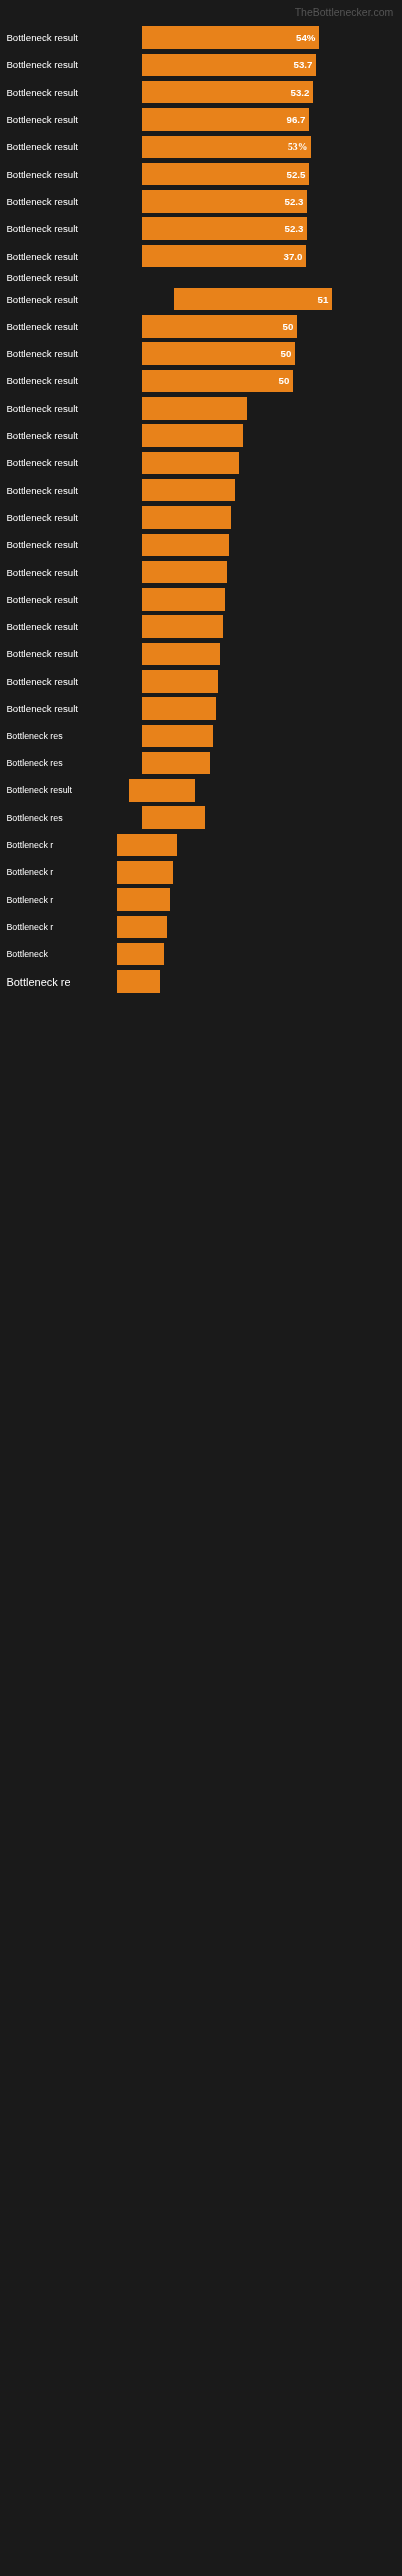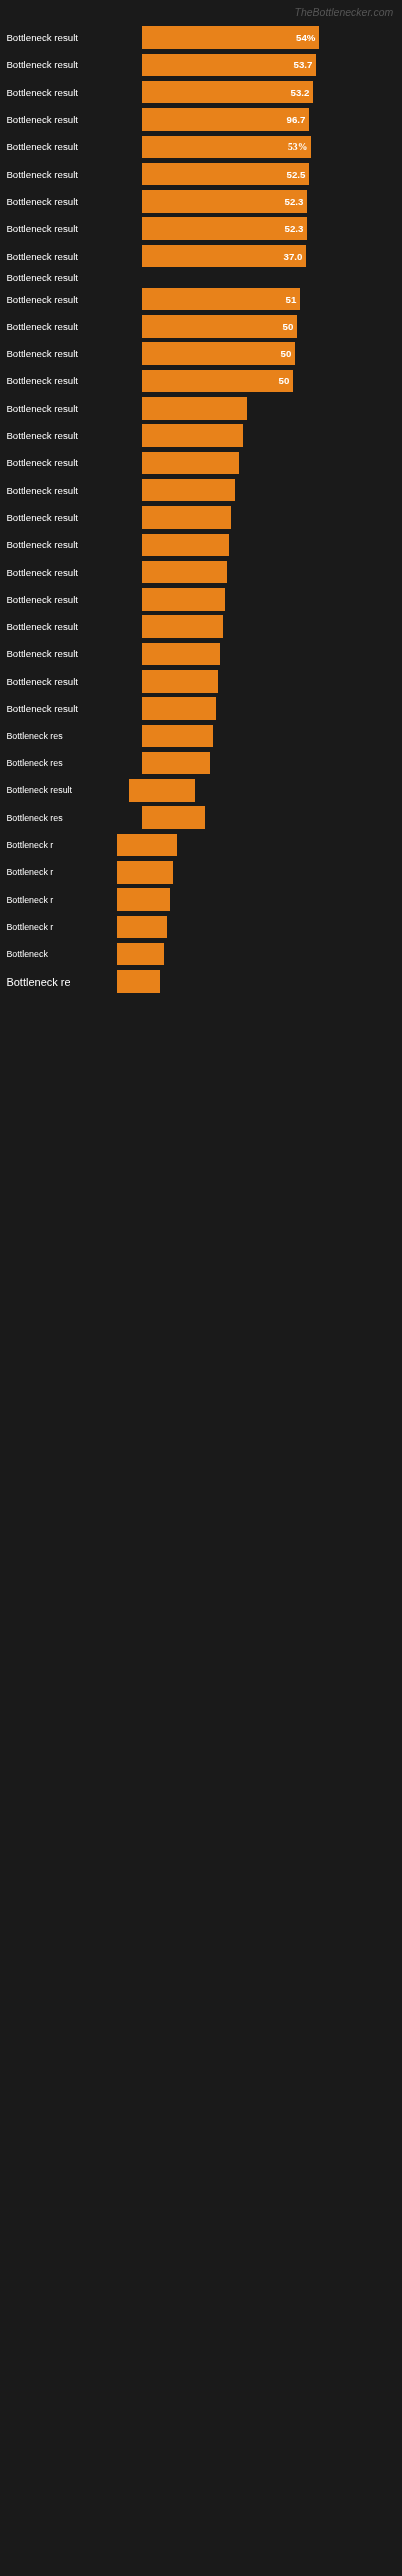--- a/index.html
+++ b/index.html
@@ -8,21 +8,20 @@
       min-height: 2576px;
       background: #1a1a1a;
       font-family: Arial, sans-serif;
       position: relative;
     }
     .site-title {
       text-align: right;
       padding: 6.4px 9.7px 3.2px 0;
       color: #555;
       font-size: 10.5px;
-      font-style: italic;
     }
     .bar-row {
       display: flex;
       align-items: center;
       margin: 4.8px 0;
       padding: 0 6.4px;
       gap: 43px;
     }
     .bar-label {
       color: #fff;
@@ -156,21 +155,21 @@
     </div>
     <div class="row-wrapper">
       <div class="bar-row">
         <div class="bar-label" style="width: 89px; min-width: 89px; font-size: 9.7px;">Bottleneck result</div>
       </div>
     </div>
     <div class="row-wrapper">
       <div class="bar-row">
         <div class="bar-label" style="width: 89px; min-width: 89px; font-size: 9.7px;">Bottleneck result</div>
         <div class="bar-container">
-          <div class="bar" style="width: 158px;">
+          <div class="bar" style="width: 158px; margin-left: 32px;">
             <span class="bar-value">51</span>
           </div>
         </div>
       </div>
     </div>
     <div class="row-wrapper">
       <div class="bar-row">
         <div class="bar-label" style="width: 89px; min-width: 89px; font-size: 9.7px;">Bottleneck result</div>
         <div class="bar-container">
           <div class="bar" style="width: 155px;">

